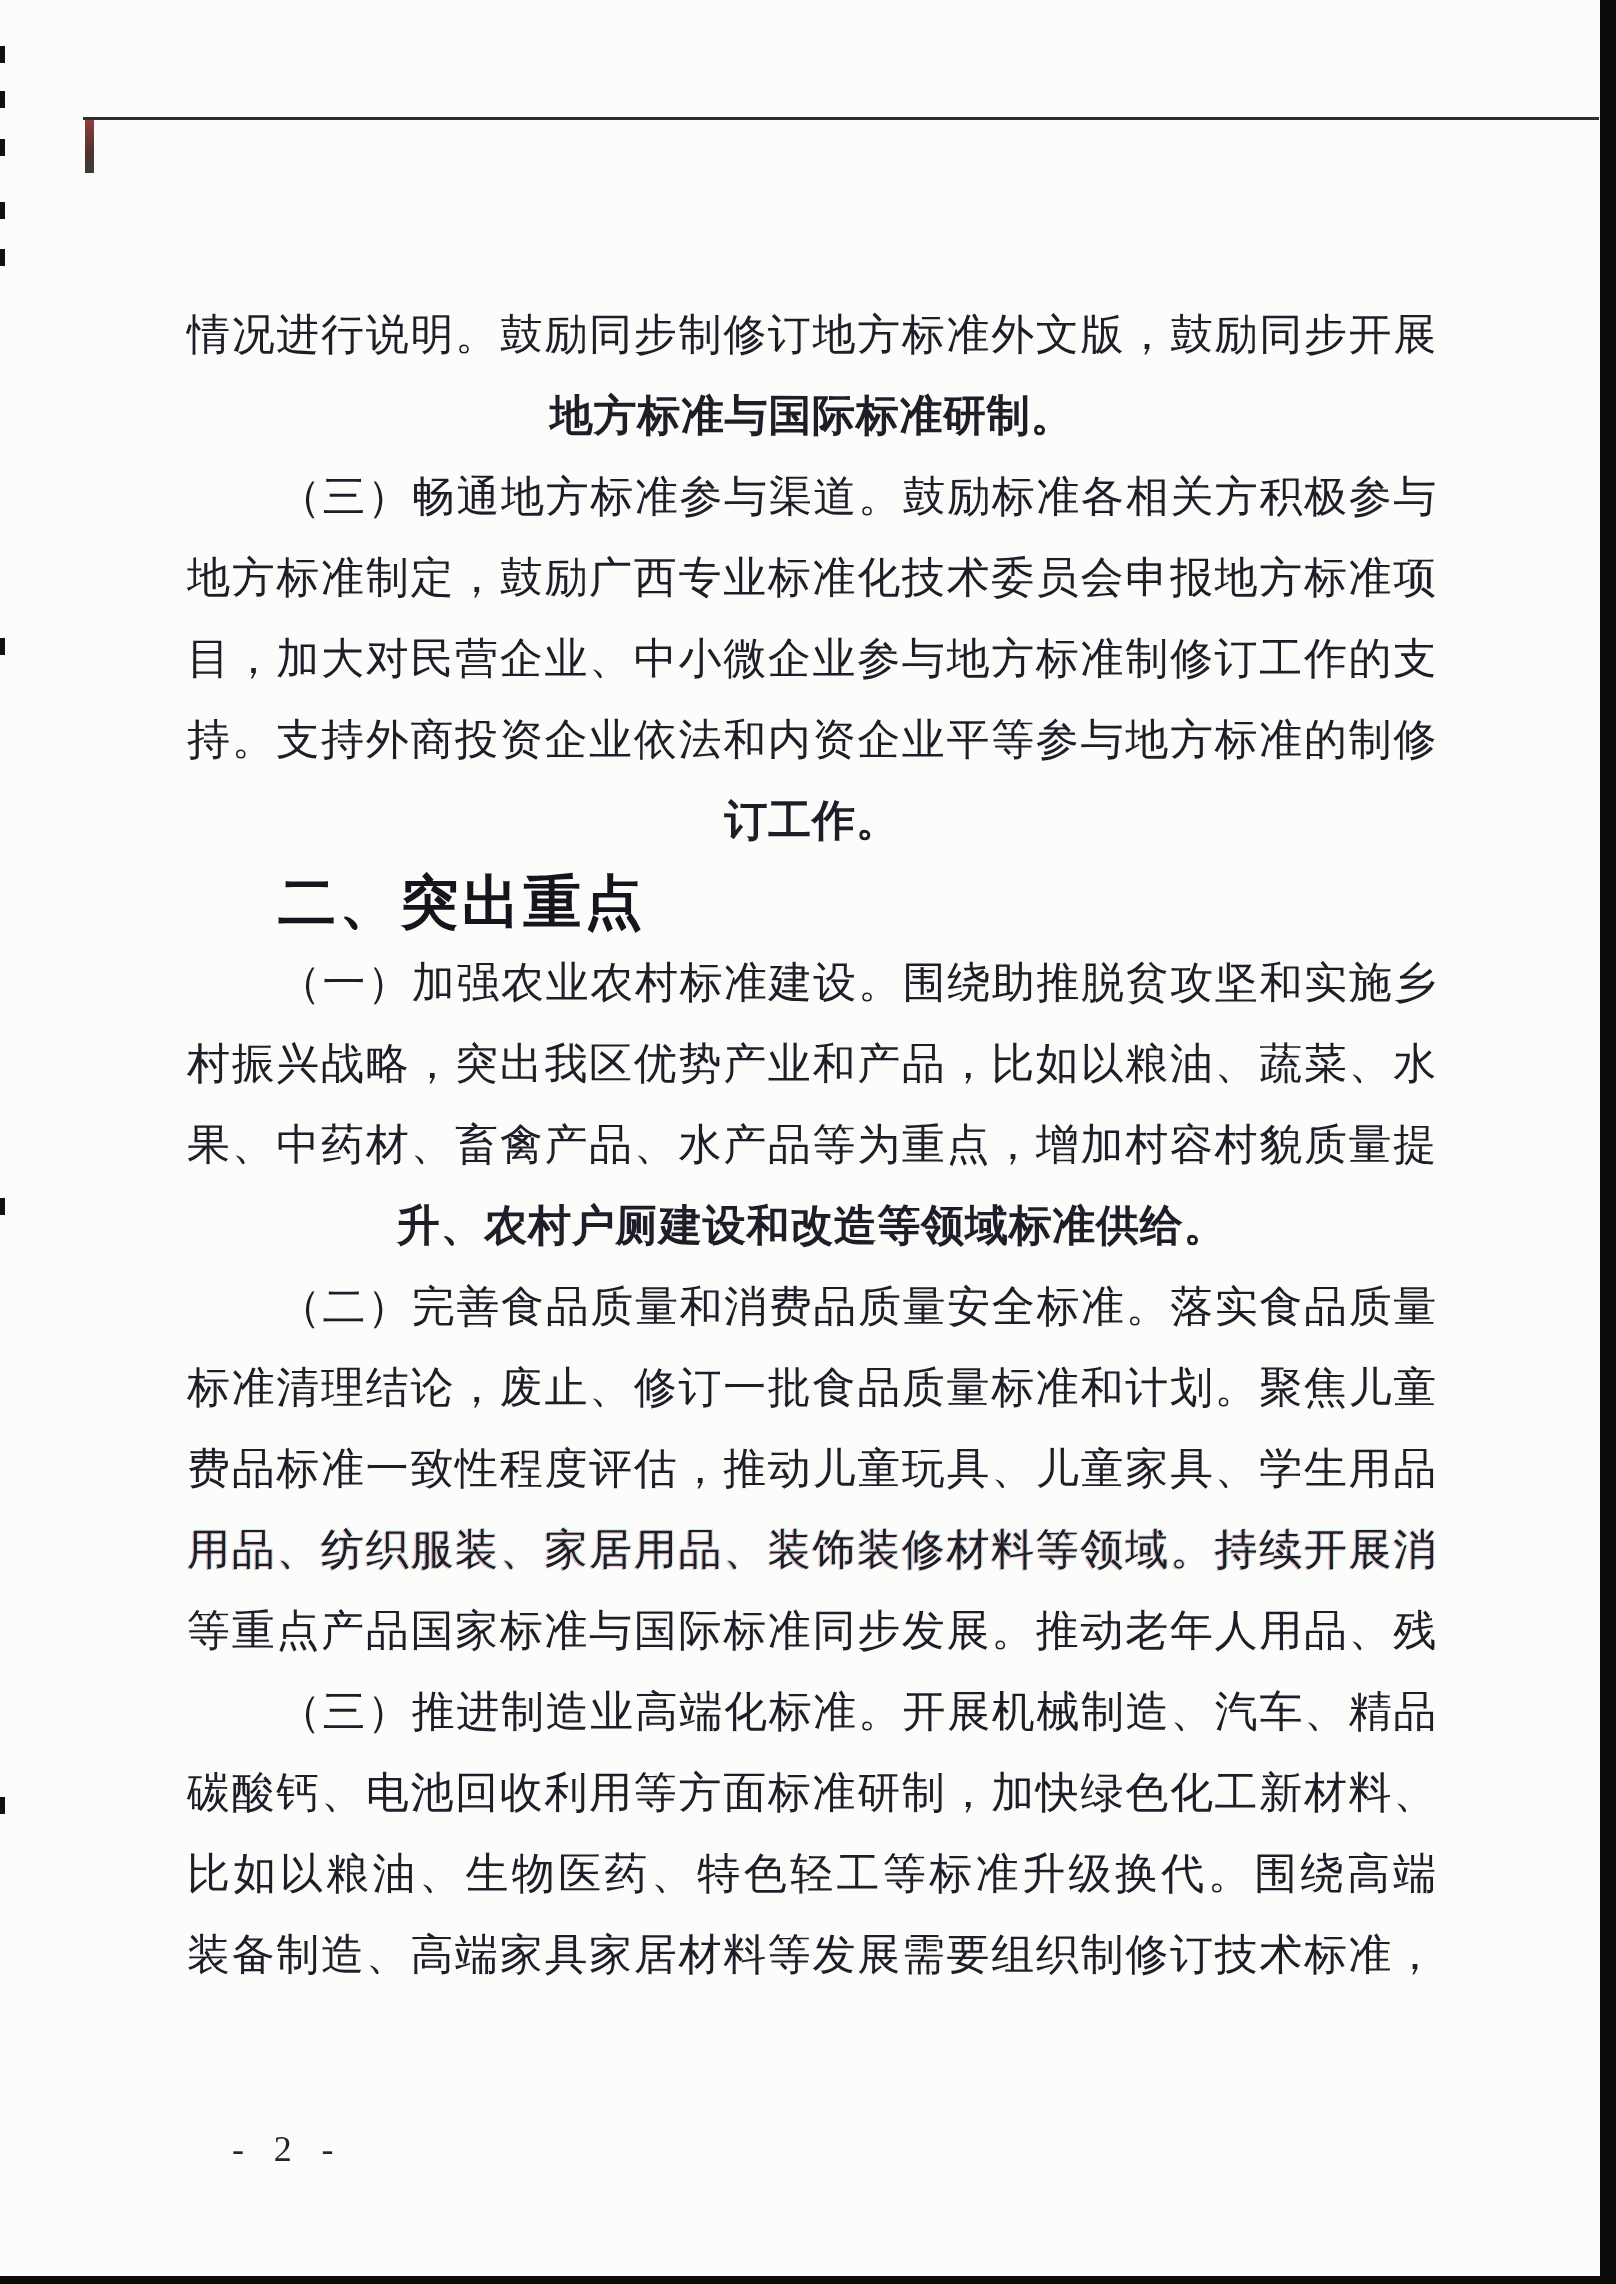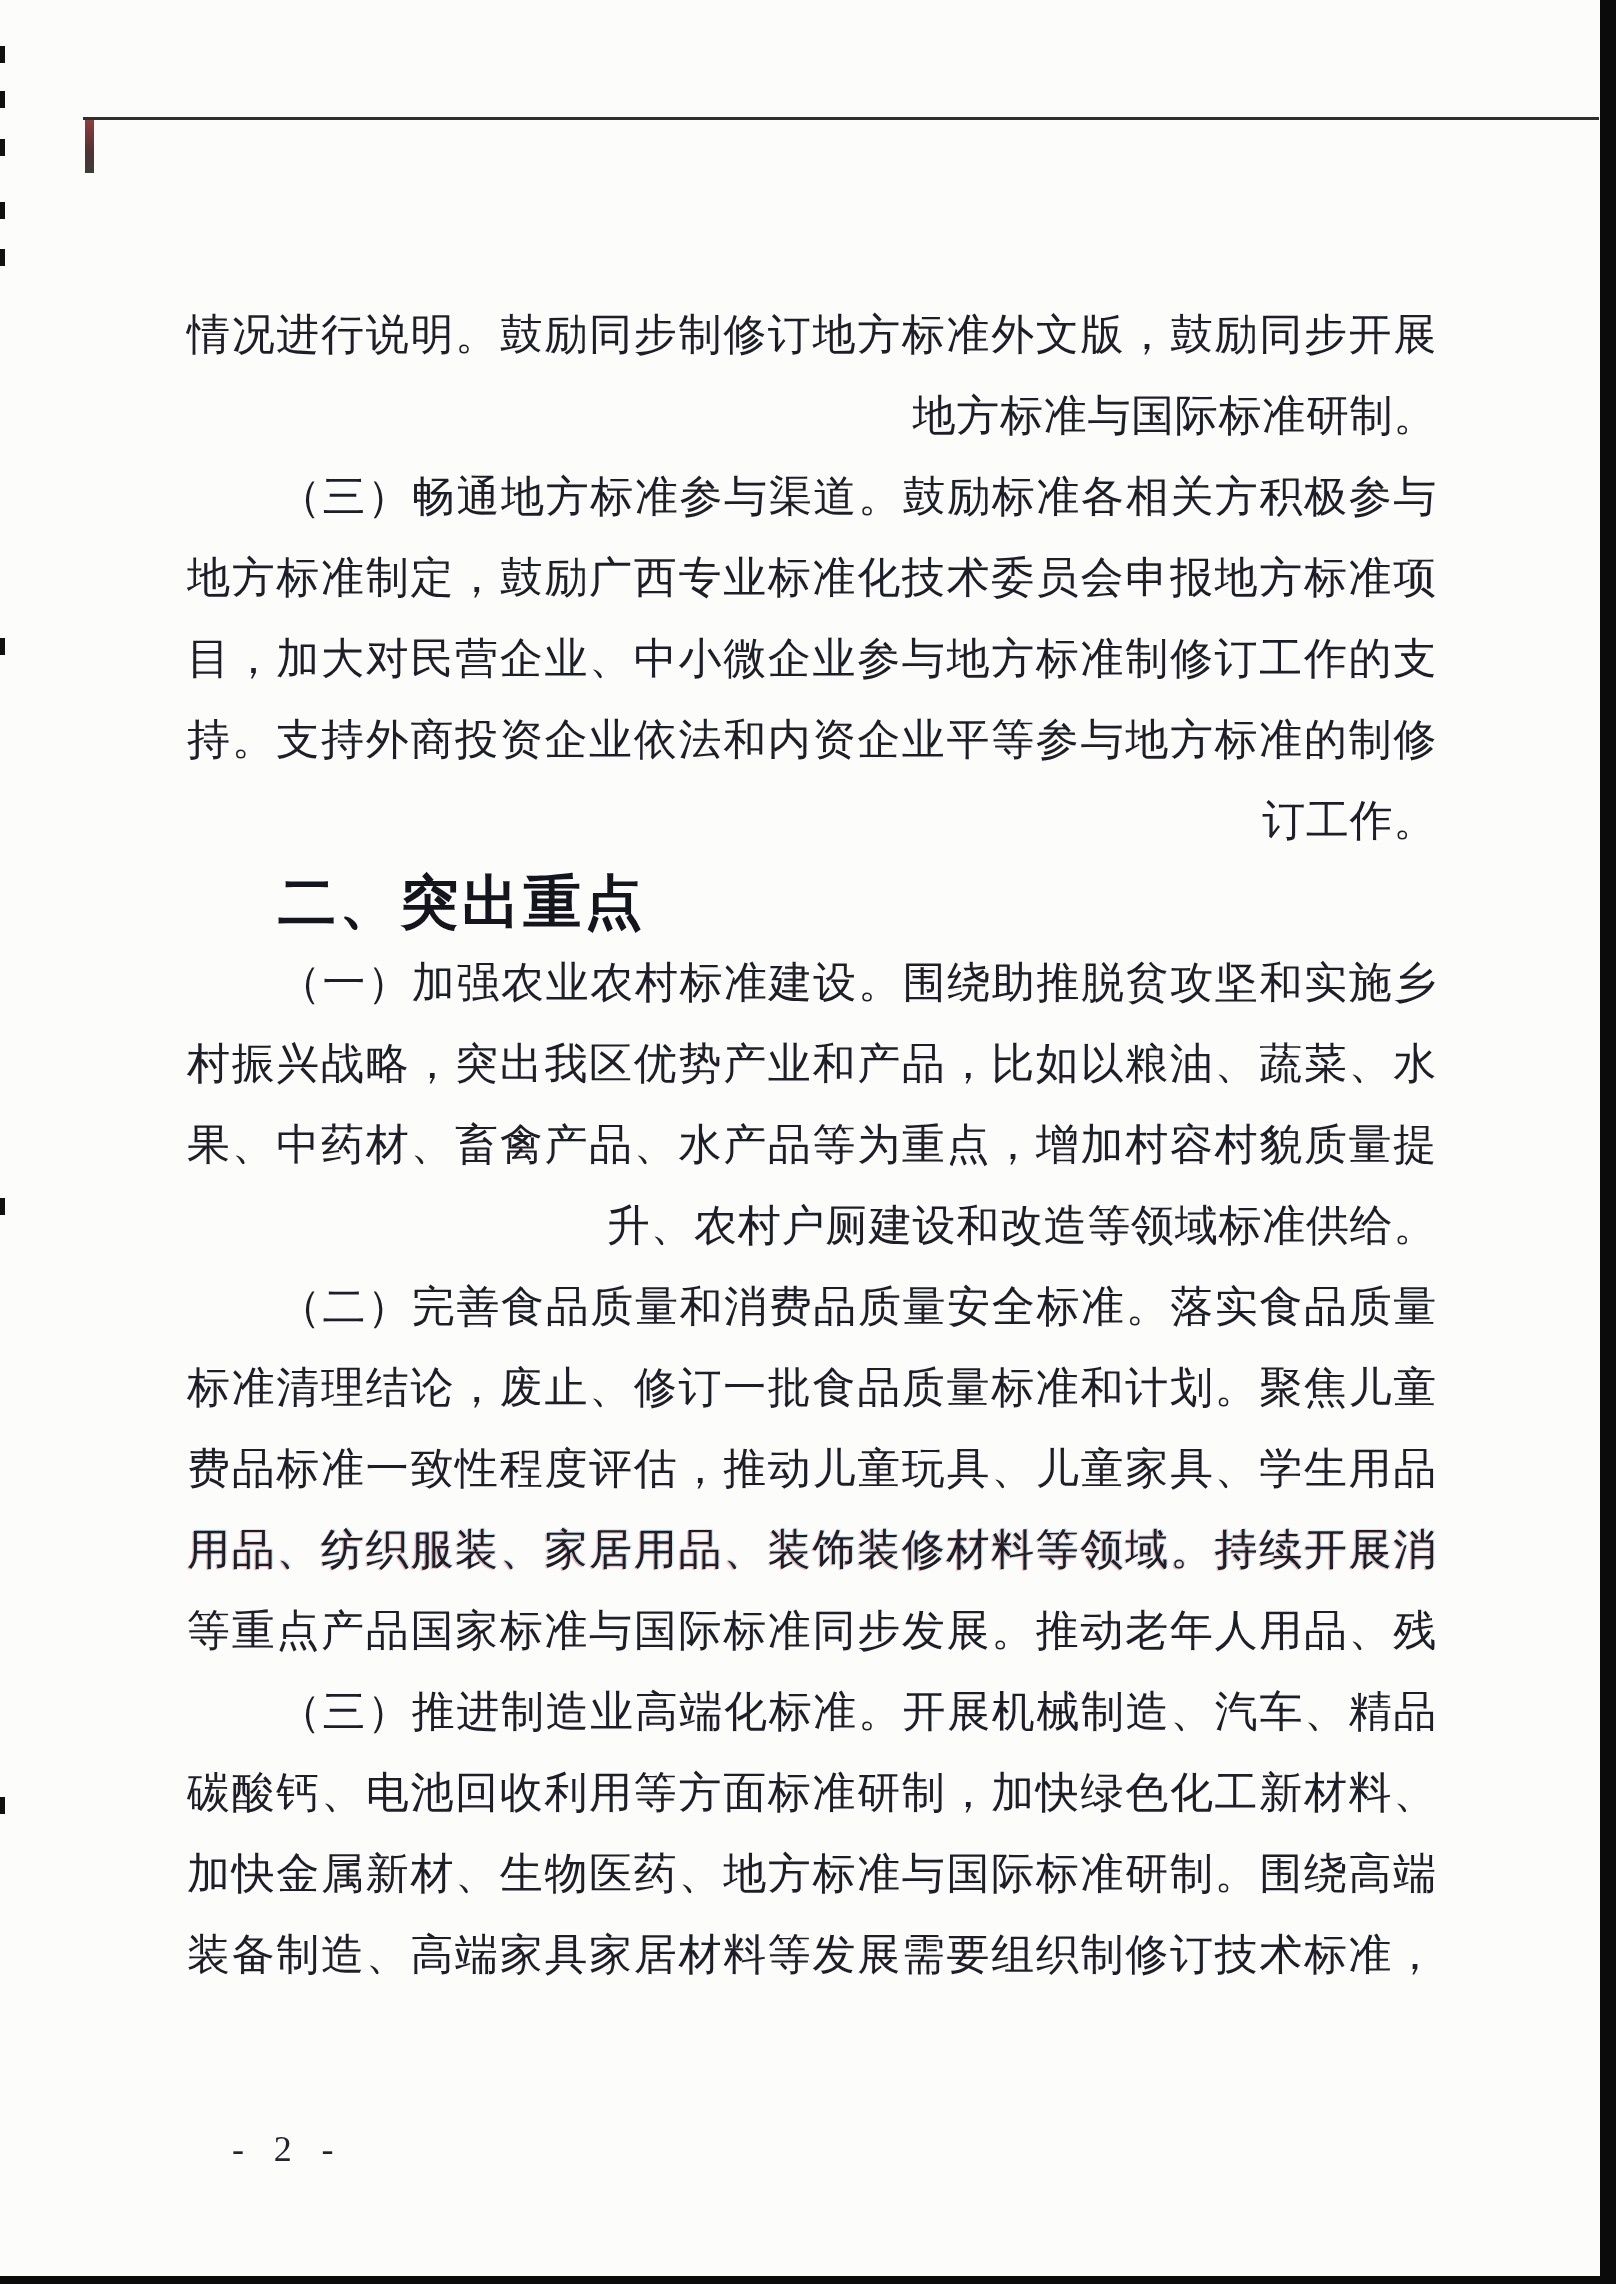--- a/index.html
+++ b/index.html
@@ -58,21 +58,21 @@
     letter-spacing: 0.7px;
     white-space: nowrap;
   }
   .full {
     white-space: normal;
     text-align: justify;
     text-align-last: justify;
     text-justify: inter-character;
   }
   .indent { text-indent: 91px; }
-  .end { text-align: right; }
+  .end { text-align: center; font-weight: bold; }
   .heading {
     font-family: "Liberation Sans", "DejaVu Sans", sans-serif;
     font-weight: bold;
     font-size: 58px;
     letter-spacing: 3.3px;
     color: #15151d;
   }
   .fringe {
     text-shadow: -1.3px 1.3px 0 rgba(200, 30, 30, 0.28), 1.3px -0.7px 0 rgba(40, 170, 220, 0.22);
   }
@@ -117,20 +117,20 @@
     <div class="line full">村振兴战略，突出我区优势产业和产品，比如以粮油、蔬菜、水</div>
     <div class="line full">果、中药材、畜禽产品、水产品等为重点，增加村容村貌质量提</div>
     <div class="line end">升、农村户厕建设和改造等领域标准供给。</div>
     <div class="line full indent">（二）完善食品质量和消费品质量安全标准。落实食品质量</div>
     <div class="line full">标准清理结论，废止、修订一批食品质量标准和计划。聚焦儿童</div>
     <div class="line full">费品标准一致性程度评估，推动儿童玩具、儿童家具、学生用品</div>
     <div class="line full fringe">用品、纺织服装、家居用品、装饰装修材料等领域。持续开展消</div>
     <div class="line full">等重点产品国家标准与国际标准同步发展。推动老年人用品、残</div>
     <div class="line full indent">（三）推进制造业高端化标准。开展机械制造、汽车、精品</div>
     <div class="line full">碳酸钙、电池回收利用等方面标准研制，加快绿色化工新材料、</div>
-    <div class="line full">加快金属新材、生物医药、地方标准与国际标准研制。围绕高端</div>
+    <div class="line full">比如以粮油、生物医药、特色轻工等标准升级换代。围绕高端</div>
     <div class="line full">装备制造、高端家具家居材料等发展需要组织制修订技术标准，</div>
   </section>
 
   <div class="page-number">- 2 -</div>
 
 </main>
 
 
 </body></html>

